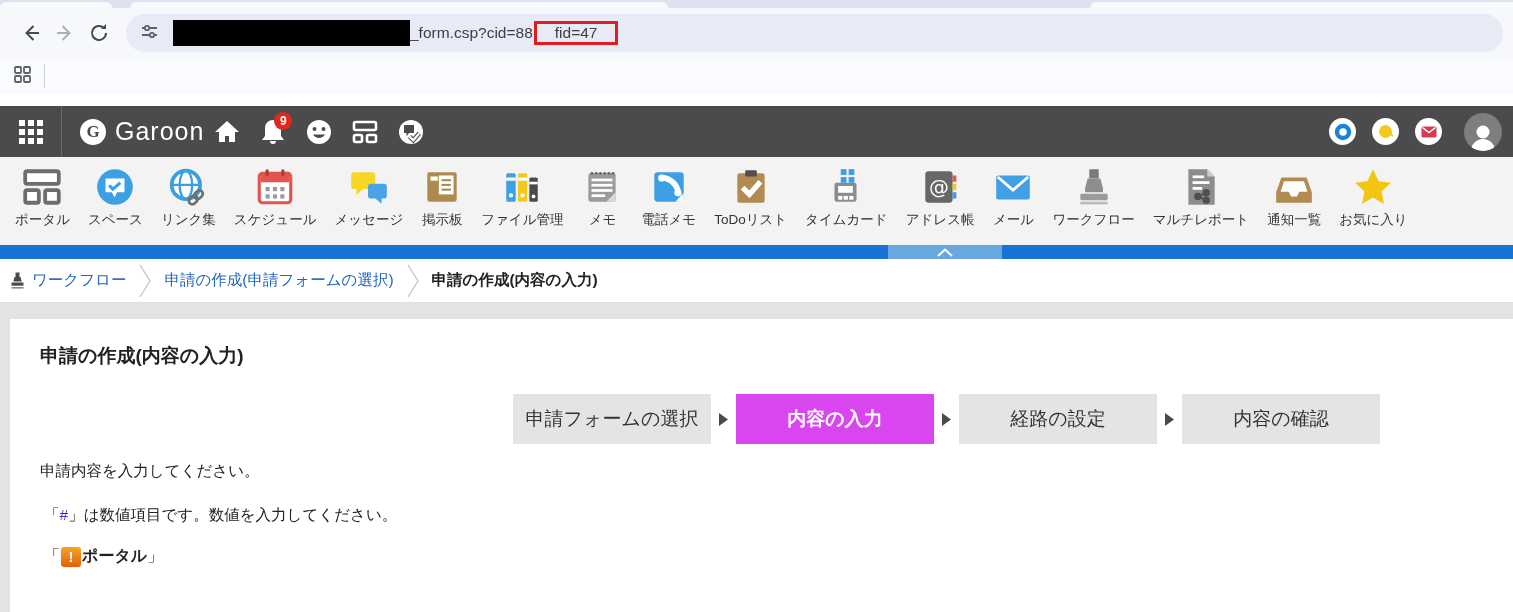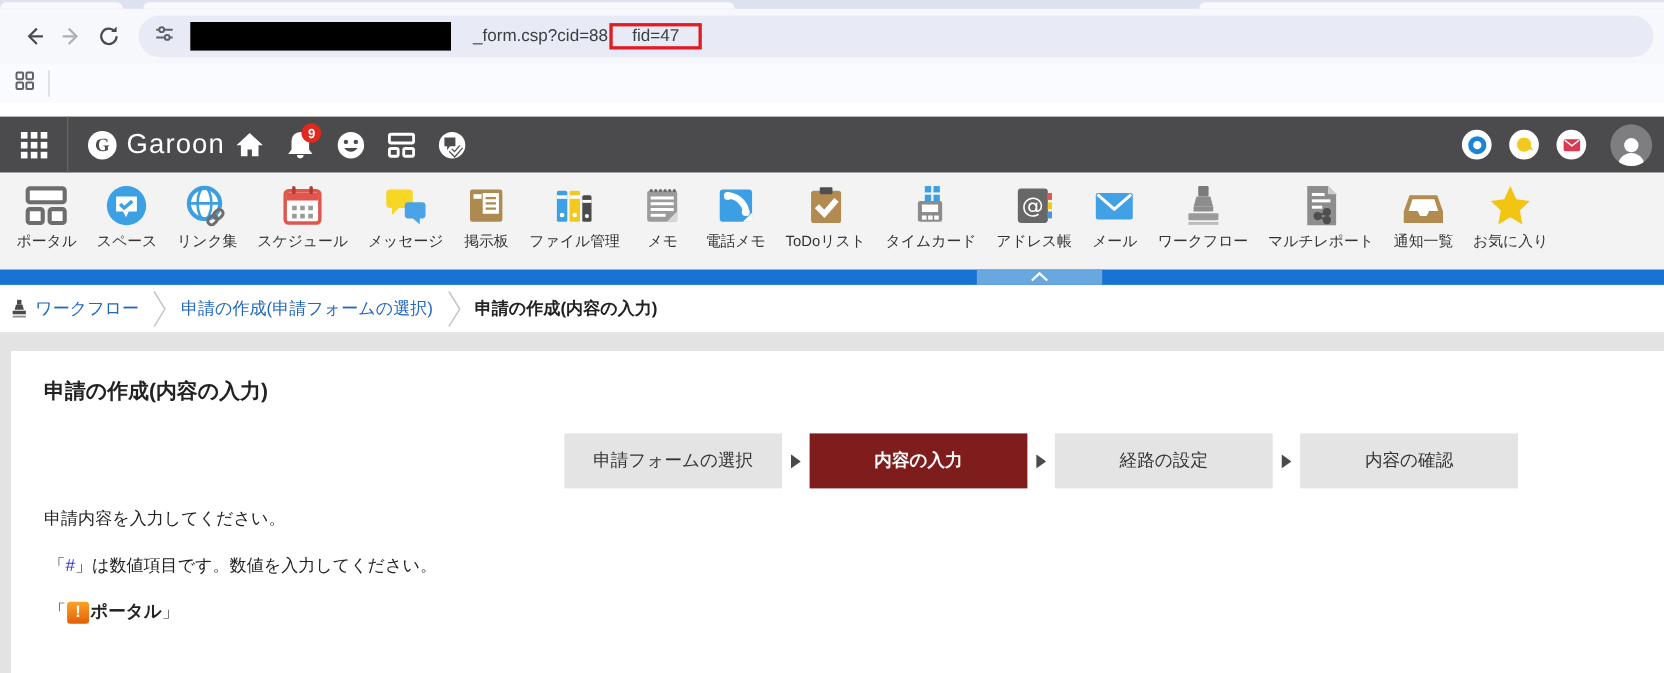--- a/index.html
+++ b/index.html
@@ -12,21 +12,21 @@
     border-radius:9px 9px 0 0; }
   .tabshape.t1 { left:0; width:112px; }
   .tabshape.t2 { left:130px; width:538px; }
   .tabshape.t3 { left:1090px; width:423px; border-radius:12px 0 0 0; }
 
   .toolbar { height:50px; background:#f7f8fc; display:flex; align-items:center; padding:0 10px 0 14px; }
   .navbtn { width:34px; height:34px; display:flex; align-items:center; justify-content:center; border-radius:50%; flex:none; }
   .urlbar { flex:1; height:38px; margin-left:10px; background:#e8ebf5; border-radius:19px;
     display:flex; align-items:center; padding:0 14px; overflow:hidden; }
   .redacted-bar { width:237px; height:26px; background:#000; margin-left:14px; flex:none; }
-  .url-text { font-size:15.5px; color:#3c4043; white-space:nowrap;padding-left:20px; }
+  .url-text { font-size:15.5px; color:#3c4043; white-space:nowrap; }
   .fid-box { display:inline-block; border:3px solid #e11b22; padding:0 18px; margin-left:1px;
     font-size:15.5px; color:#3c4043; }
 
   .bookmarksbar { height:36px; background:#fafbfe; display:flex; align-items:center; padding-left:13px; }
   .bm-sep { width:1px; height:24px; background:#c9ccd6; margin-left:12px; }
   .chrome-gap { height:12px; background:#ffffff; }
 
   
   .gheader { height:51px; background:#4b4b4d; display:flex; align-items:center; color:#fff; }
   .launcher { width:62px; height:51px; display:flex; align-items:center; justify-content:center;
@@ -69,22 +69,22 @@
   .crumb-sep { margin:0 13px; display:flex; }
 
   
   .content { background:#e3e3e4; height:309px; }
   .gray-gap { height:16px; }
   .panel { margin-left:10px; background:#fff; height:293px; padding-top:24px; }
   .page-title { font-size:19px; font-weight:bold; color:#222; margin-left:30px; }
 
   .steps { display:flex; align-items:center; margin:25px 0 0 503px; }
   .step-box { width:198px; height:50px; display:flex; align-items:center; justify-content:center;
-    background:#e4e4e5; color:#333; font-size:16px; }
-  .step-box.active { background:#7f1d1d; color:#fff; font-weight:bold; }
+    background:#e4e4e5; color:#333; font-size:19px; }
+  .step-box.active { background:#d946ef; color:#fff; font-weight:bold; }
   .step-arrow { margin:0 8px; display:flex; }
 
   .instruction { font-size:15.5px; color:#222; margin:17px 0 0 30px; }
   .notes { margin:20px 0 0 34px; }
   .note-line { font-size:15.5px; color:#222; line-height:26px; }
   .form-line { margin:18px 0 0 34px; font-size:16px; color:#222; display:flex; align-items:center; }
   .form-line .fname { font-weight:bold; }
   .alert-sq { width:20px; height:20px; border-radius:3px; margin:0 1px;
     background:linear-gradient(#f9a32a,#e55f05); color:#fff; font-weight:bold; font-size:15px;
     display:flex; align-items:center; justify-content:center; }

